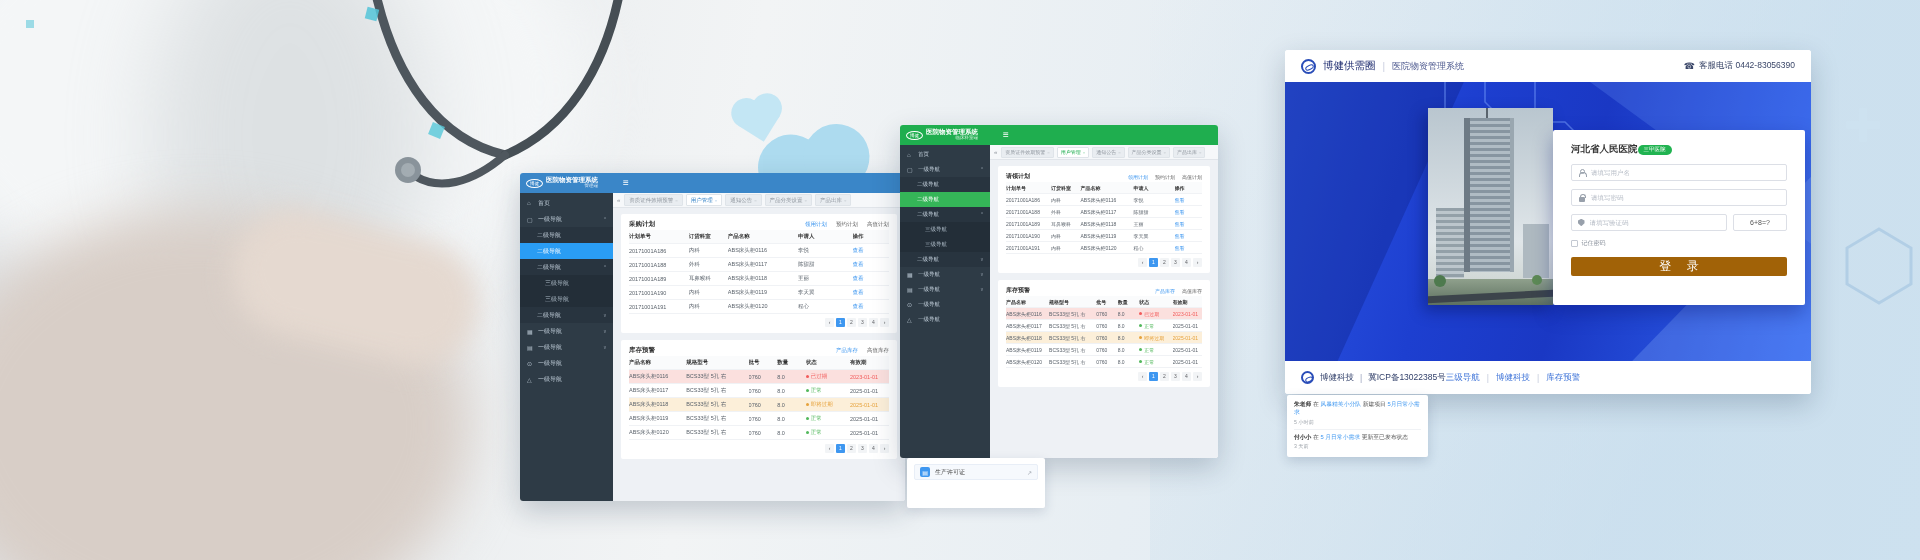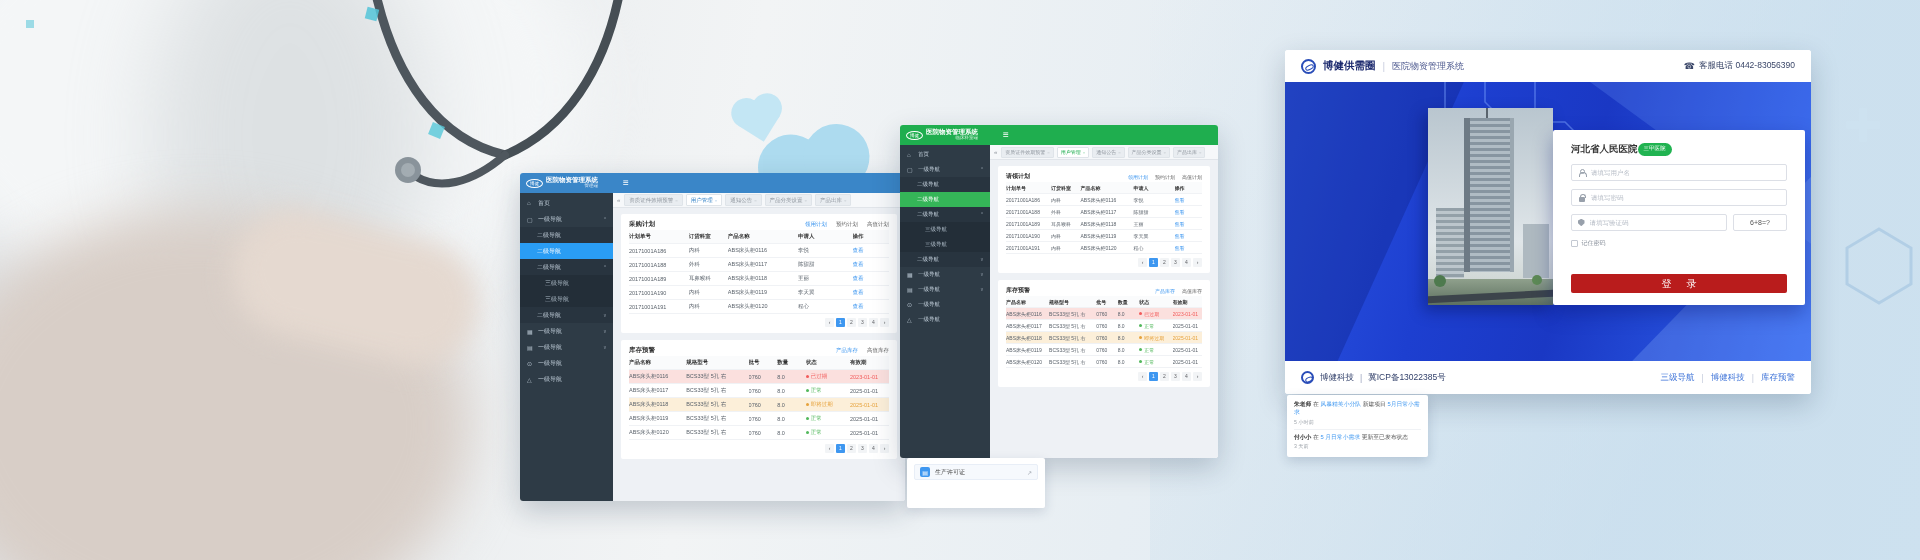--- a/index.html
+++ b/index.html
@@ -95,21 +95,21 @@
   .pg { min-width:9px; height:9px; line-height:9px; text-align:center; background:#f2f4f6; border-radius:1px; padding:0 1px; }
   .pg.cur { background:#3e97f0; color:#fff; }
 
   
   .login-header { height:32px; flex:0 0 32px; background:#fff; display:flex; align-items:center;
     justify-content:space-between; padding:0 16px; }
   .lh-left { display:flex; align-items:center; gap:7px; }
   .brand-logo { width:15px; height:15px; border-radius:50%; border:2px solid #2a4db8; position:relative; }
   .brand-logo::before { content:""; position:absolute; left:2px; top:4px; width:7px; height:3px;
     border:1.5px solid #2a4db8; border-radius:50%; transform:rotate(-25deg); }
-  .brand-name { font-size:10.5px; font-weight:bold; color:#1c2a6e; }
+  .brand-name { font-size:10.5px; font-weight:normal; color:#1c2a6e; }
   .lh-sep { color:#c9cede; font-size:10px; }
   .system-name { font-size:9px; color:#4c588e; }
   .lh-right { display:flex; align-items:center; gap:4px; font-size:8.5px; color:#3a4668; }
   .phone-ic { font-size:9px; color:#3a4668; }
   .login-body { flex:1; position:relative; overflow:hidden;
     background:linear-gradient(105deg,#2c55e2 0%,#1d3fd0 32%,#1a38c4 55%,#2f63ef 100%); }
   .tri { position:absolute; inset:0; }
   .tri1 { background:rgba(120,165,255,.22); clip-path:polygon(58% 0,100% 0,100% 58%); }
   .tri2 { background:rgba(150,190,255,.25); clip-path:polygon(66% 100%,100% 34%,100% 100%); }
   .tri3 { background:rgba(8,20,110,.28); clip-path:polygon(0 0,34% 0,10% 100%,0 100%); }
@@ -124,21 +124,21 @@
   .wingL { position:absolute; left:8px; top:100px; width:28px; height:70px;
     background:repeating-linear-gradient(to bottom,#93a0a8 0 3px,#bcc6cc 3px 6px); }
   .wingR { position:absolute; right:4px; top:116px; width:26px; height:54px; background:#aeb9c0; }
   .ground { position:absolute; left:0; bottom:0; width:100%; height:26px; background:linear-gradient(#8fa08c,#5d7060); }
   .road { position:absolute; left:0; bottom:5px; width:100%; height:7px; background:#3c444b; transform:skewY(-3deg); }
   .tree { position:absolute; border-radius:50%; background:#4e7a4e; }
   .t1 { left:6px; bottom:18px; width:12px; height:12px; }
   .t2 { left:104px; bottom:20px; width:10px; height:10px; background:#5d8a55; }
   .login-card { position:absolute; left:268px; top:48px; width:252px; height:175px; background:#fff;
     border-radius:2px; box-shadow:0 8px 20px rgba(8,22,110,.38); padding:13px 18px 0; }
-  .lc-head { display:flex; gap:0; }
+  .lc-head { display:flex; align-items:center; gap:0; }
   .hospital { font-size:9.5px; font-weight:bold; color:#333; }
   .badge { background:#21b351; color:#fff; font-size:5.5px; padding:1.5px 6px; border-radius:7px; white-space:nowrap; }
   .inp { height:17px; border:1px solid #dcdfe6; border-radius:2px; display:flex; align-items:center;
     gap:5px; padding:0 6px; margin-top:8px; background:#fff; }
   .inp input { border:none; outline:none; flex:1; font-size:6.5px; color:#333; min-width:0;
     font-family:"Liberation Sans",sans-serif; }
   .inp input::placeholder { color:#b7bdc7; }
   .ic { position:relative; width:8px; height:8px; flex:0 0 8px; }
   .ic-user::before { content:""; position:absolute; left:2px; top:0; width:3.4px; height:3.4px;
     border:1px solid #98a0ab; border-radius:50%; }
@@ -149,25 +149,25 @@
   .ic-lock::after { content:""; position:absolute; left:.6px; bottom:0; width:6.6px; height:4.4px;
     background:#98a0ab; border-radius:1px; }
   .ic-shield { background:#98a0ab; clip-path:polygon(50% 0,100% 22%,100% 60%,50% 100%,0 60%,0 22%);
     width:6.5px; height:7.5px; flex-basis:6.5px; }
   .cap-row { display:flex; gap:6px; }
   .cap-row .inp { flex:1; }
   .cap-box { width:54px; height:17px; margin-top:8px; border:1px solid #dcdfe6; border-radius:2px;
     display:flex; align-items:center; justify-content:center; font-size:7px; color:#555; }
   .remember { display:flex; align-items:center; gap:4px; margin-top:8px; font-size:6px; color:#8a919c; }
   .cb { width:6.5px; height:6.5px; border:1px solid #c4c9d2; border-radius:1px; background:#fff; }
-  .login-btn { margin-top:26px; height:19px; background:#b91c1c; color:#fff; font-size:10px;
+  .login-btn { margin-top:9px; height:19px; background:#a16207; color:#fff; font-size:12px;
     letter-spacing:6px; display:flex; align-items:center; justify-content:center; border-radius:2px;
     text-indent:6px; }
   .login-footer { height:33px; flex:0 0 33px; background:#fff; display:flex; align-items:center;
-    justify-content:space-between; padding:0 16px; }
+    padding:0 16px; }
   .lf-left { display:flex; align-items:center; gap:6px; font-size:8.5px; color:#32406a; }
   .lf-logo { width:13px; height:13px; border-radius:50%; border:2px solid #2a4db8; position:relative; }
   .lf-logo::before { content:""; position:absolute; left:1.5px; top:3.5px; width:6px; height:2.5px;
     border:1.3px solid #2a4db8; border-radius:50%; transform:rotate(-25deg); }
   .lf-sep { color:#9aa3bd; }
   .lf-right { display:flex; align-items:center; gap:7px; font-size:8.5px; color:#3f74d8; }
   .lf-div { color:#c4cbdb; }
 
   
   .notif { position:absolute; left:1287px; top:395px; width:141px; background:#fff; border-radius:2px;

